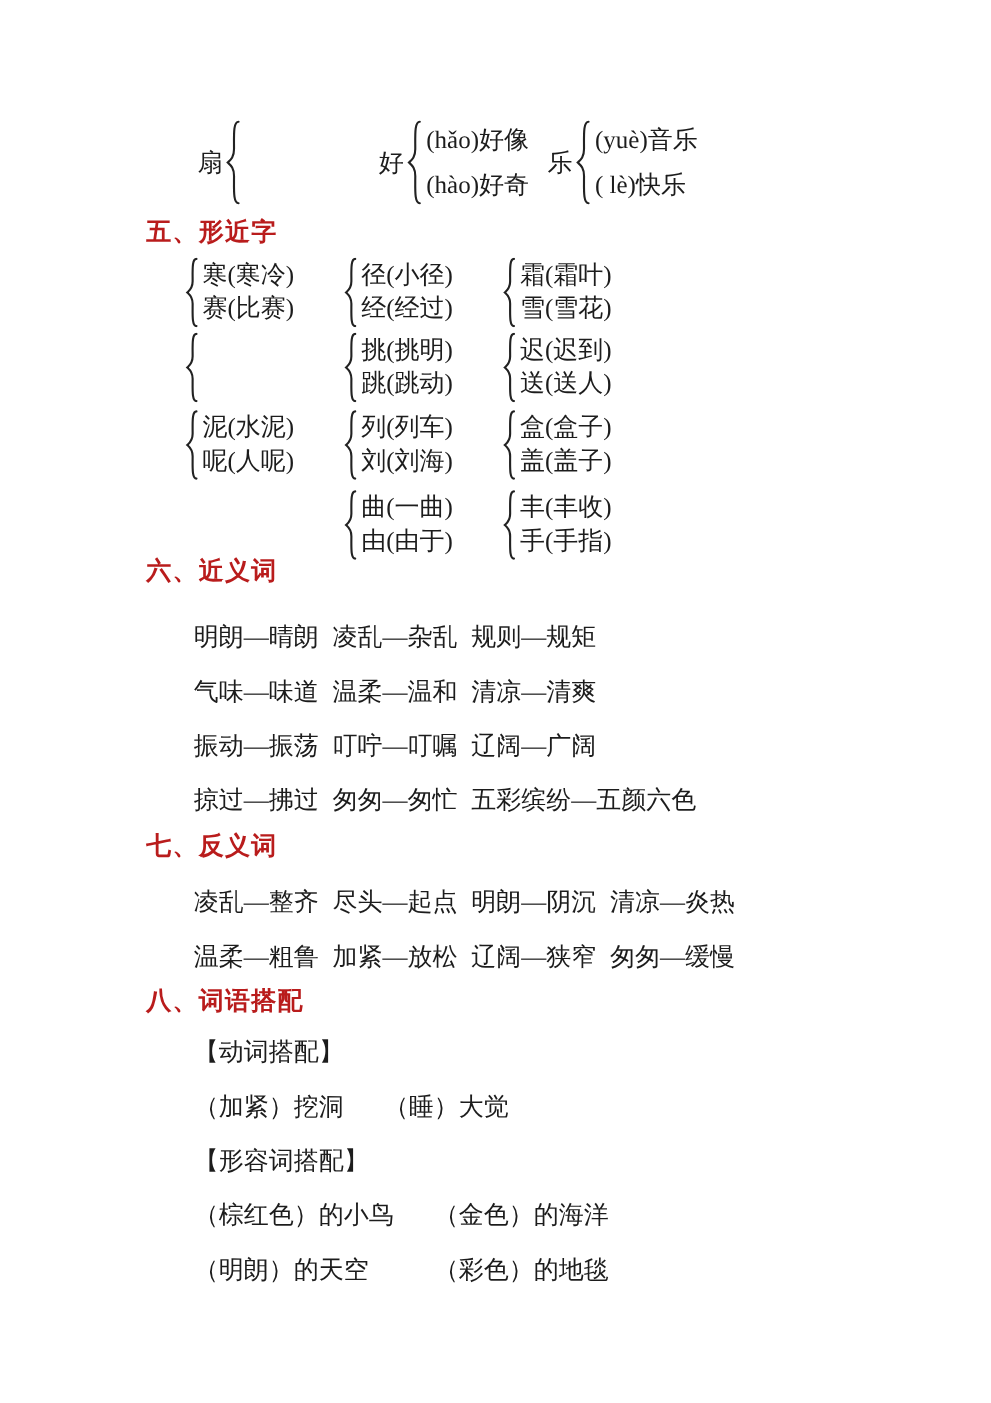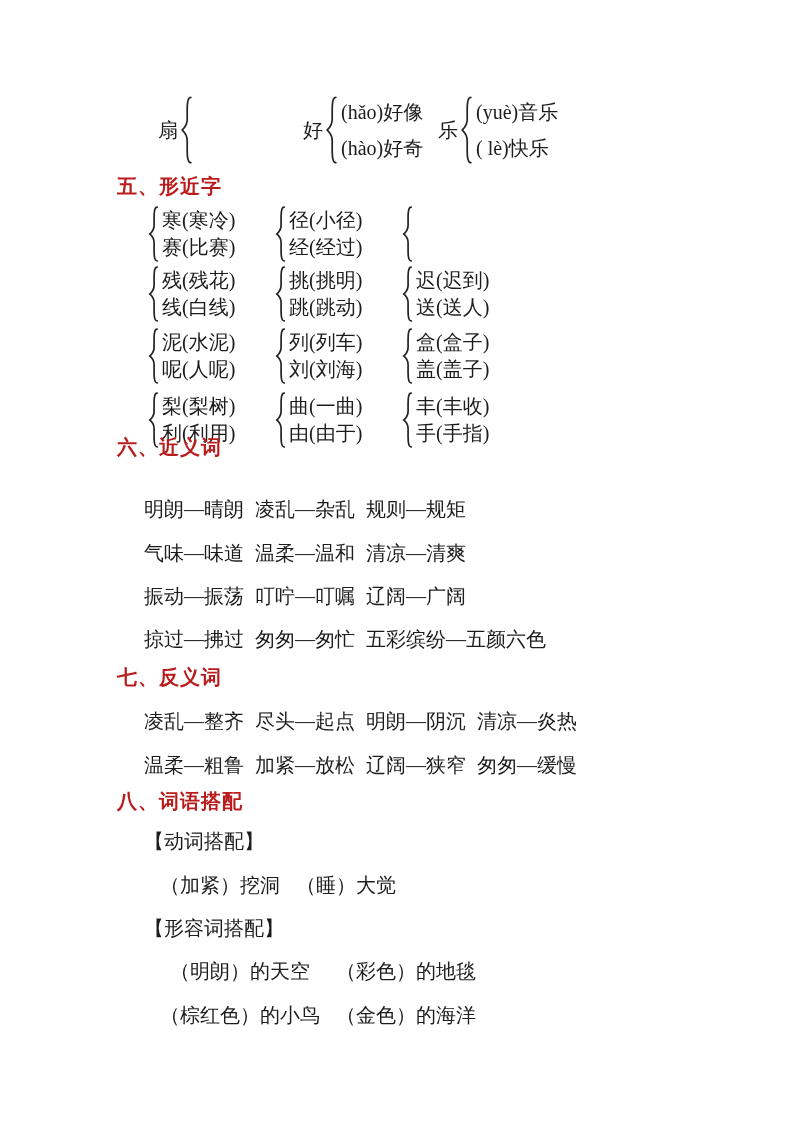--- a/index.html
+++ b/index.html
@@ -31,21 +31,21 @@
   .brace path{fill:none;stroke:#222;stroke-width:1.7;vector-effect:non-scaling-stroke;stroke-linecap:round;}
   
   .sc-cell{
     position:absolute;height:56px;
     display:flex;align-items:center;
   }
   .sc-col{display:flex;flex-direction:column;}
   .sc-col .ln{font-size:20px;line-height:27px;white-space:nowrap;text-align:right;}
   .sc-left1{left:146px}.sc-left2{left:273px}.sc-left3{left:400px}
   
-  .line-block{position:absolute;left:144px;text-align:center;}
+  .line-block{position:absolute;left:155px;}
   .text-line{
     height:43.4px;display:flex;align-items:center;
     font-size:20px;white-space:nowrap;word-spacing:6px;
   }
   .pair-line{}
   
   .col-row .c1{display:inline-block;font-family:Liberation Serif, serif;}
   .row-verb .c1{min-width:152px;}
   .row-adj .c1{min-width:192px;}
 </style>
@@ -98,30 +98,30 @@
       </svg>
     <div class="sc-col">
         <div class="ln">径(小径)</div>
         <div class="ln">经(经过)</div>
       </div>
   </div>
   <div class="sc-cell sc-left3" style="top:206px">
     <svg class="brace" width="11" height="56" viewBox="0 0 18 100" preserveAspectRatio="none">
         <path d="M15 2 C9 2 10 18 10 34 C10 44 6 47 3 50 C6 53 10 56 10 66 C10 82 9 98 15 98"></path>
       </svg>
+    <div class="sc-col">
+        <div class="ln">霜(霜叶)</div>
+        <div class="ln">雪(雪花)</div>
+      </div>
   </div>
 
   <div class="sc-cell sc-left1" style="top:266px">
     <svg class="brace" width="11" height="56" viewBox="0 0 18 100" preserveAspectRatio="none">
         <path d="M15 2 C9 2 10 18 10 34 C10 44 6 47 3 50 C6 53 10 56 10 66 C10 82 9 98 15 98"></path>
       </svg>
-    <div class="sc-col">
-        <div class="ln">残(残花)</div>
-        <div class="ln">线(白线)</div>
-      </div>
   </div>
   <div class="sc-cell sc-left2" style="top:266px">
     <svg class="brace" width="11" height="56" viewBox="0 0 18 100" preserveAspectRatio="none">
         <path d="M15 2 C9 2 10 18 10 34 C10 44 6 47 3 50 C6 53 10 56 10 66 C10 82 9 98 15 98"></path>
       </svg>
     <div class="sc-col">
         <div class="ln">挑(挑明)</div>
         <div class="ln">跳(跳动)</div>
       </div>
   </div>
@@ -156,49 +156,40 @@
   <div class="sc-cell sc-left3" style="top:328px">
     <svg class="brace" width="11" height="56" viewBox="0 0 18 100" preserveAspectRatio="none">
         <path d="M15 2 C9 2 10 18 10 34 C10 44 6 47 3 50 C6 53 10 56 10 66 C10 82 9 98 15 98"></path>
       </svg>
     <div class="sc-col">
         <div class="ln">盒(盒子)</div>
         <div class="ln">盖(盖子)</div>
       </div>
   </div>
 
-  <div class="sc-cell sc-left1" style="top:392px">
-    <svg class="brace" width="11" height="56" viewBox="0 0 18 100" preserveAspectRatio="none">
-        <path d="M15 2 C9 2 10 18 10 34 C10 44 6 47 3 50 C6 53 10 56 10 66 C10 82 9 98 15 98"></path>
-      </svg>
-    <div class="sc-col">
-        <div class="ln">梨(梨树)</div>
-        <div class="ln">利(利用)</div>
-      </div>
-  </div>
   <div class="sc-cell sc-left3" style="top:392px">
     <svg class="brace" width="11" height="56" viewBox="0 0 18 100" preserveAspectRatio="none">
         <path d="M15 2 C9 2 10 18 10 34 C10 44 6 47 3 50 C6 53 10 56 10 66 C10 82 9 98 15 98"></path>
       </svg>
     <div class="sc-col">
         <div class="ln">丰(丰收)</div>
         <div class="ln">手(手指)</div>
       </div>
   </div>
   <div class="sc-cell sc-left2" style="top:392px">
     <svg class="brace" width="11" height="56" viewBox="0 0 18 100" preserveAspectRatio="none">
         <path d="M15 2 C9 2 10 18 10 34 C10 44 6 47 3 50 C6 53 10 56 10 66 C10 82 9 98 15 98"></path>
       </svg>
     <div class="sc-col">
         <div class="ln">曲(一曲)</div>
         <div class="ln">由(由于)</div>
       </div>
   </div>
 
-  <div class="heading" style="top:436px">六、近义词</div>
+  <div class="heading" style="top:446px">六、近义词</div>
   <div class="line-block" style="top:488px">
     <div class="text-line pair-line">明朗—晴朗 凌乱—杂乱 规则—规矩</div>
     <div class="text-line pair-line">气味—味道 温柔—温和 清凉—清爽</div>
     <div class="text-line pair-line">振动—振荡 叮咛—叮嘱 辽阔—广阔</div>
     <div class="text-line pair-line">掠过—拂过 匆匆—匆忙 五彩缤纷—五颜六色</div>
   </div>
 
   <div class="heading" style="top:666px">七、反义词</div>
   <div class="line-block" style="top:700px">
     <div class="text-line pair-line">凌乱—整齐 尽头—起点 明朗—阴沉 清凉—炎热</div>
@@ -207,22 +198,22 @@
 
   <div class="heading" style="top:790px">八、词语搭配</div>
   <div class="line-block" style="top:820px">
     <div class="text-line">【动词搭配】</div>
     <div class="text-line col-row row-verb">
       <span class="c1">（加紧）挖洞</span>
       <span class="c2">（睡）大觉</span>
     </div>
     <div class="text-line">【形容词搭配】</div>
     <div class="text-line col-row row-adj">
+      <span class="c1">（棕红色）的小鸟</span>
+      <span class="c2">（金色）的海洋</span>
+    </div>
+    <div class="text-line col-row row-adj">
       <span class="c1">（明朗）的天空</span>
       <span class="c2">（彩色）的地毯</span>
     </div>
-    <div class="text-line col-row row-adj">
-      <span class="c1">（棕红色）的小鸟</span>
-      <span class="c2">（金色）的海洋</span>
-    </div>
   </div>
 
 </div>
 
 </body></html>

